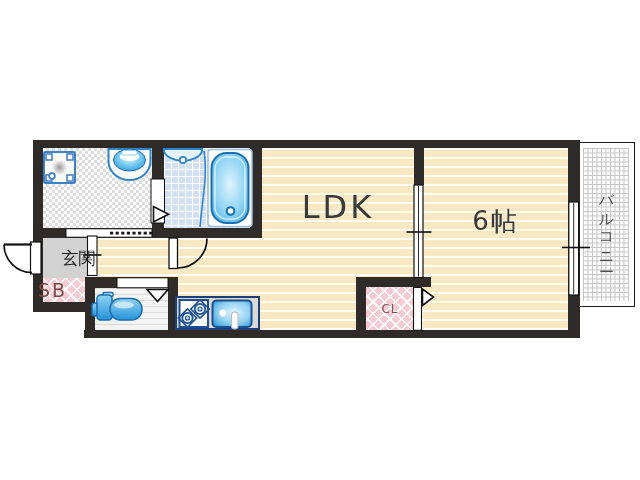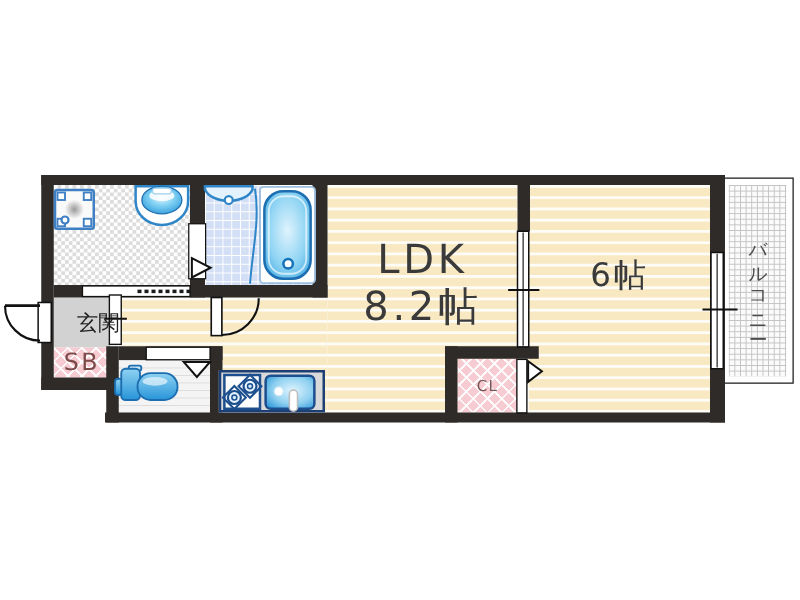--- a/index.html
+++ b/index.html
@@ -199,32 +199,31 @@
 
     <g>
       <rect x="568.8" y="202" width="9.8" height="93" fill="#fff" stroke="#111" stroke-width="1.2"></rect>
       <path d="M573.7 203 V294" stroke="#111" stroke-width="0.9"></path>
       <path d="M562 247.5 H590" stroke="#111" stroke-width="1.6"></path>
     </g>
   </svg>
 
   <div class="abs lbl" style="left:262px;top:189px;width:152px;font-size:32px;letter-spacing:3px;">
     <div>LDK</div>
-    <div>8.2帖</div>
   </div>
 
   <div class="abs lbl" style="left:423px;top:206px;width:145px;font-size:26px;letter-spacing:2px;">
     <div>6帖</div>
   </div>
 
   <div class="abs flexc" style="left:43px;top:238px;width:45px;height:40px;font-size:17px;color:#222;margin-left:13px;">
       <span>玄関</span>
     </div>
 
-  <div class="abs flexc" style="left:43px;top:278px;width:45px;height:24px;font-size:19px;color:#7d4a4a;letter-spacing:2px;">
+  <div class="abs flexc" style="left:30px;top:278px;width:45px;height:24px;font-size:19px;color:#7d4a4a;letter-spacing:2px;">
       <span>SB</span>
     </div>
 
   <div class="abs flexc" style="left:366px;top:287px;width:48px;height:43px;font-size:12px;color:#7a5757;letter-spacing:1px;">
       <span>CL</span>
     </div>
 
 </div>
 
 </body></html>

